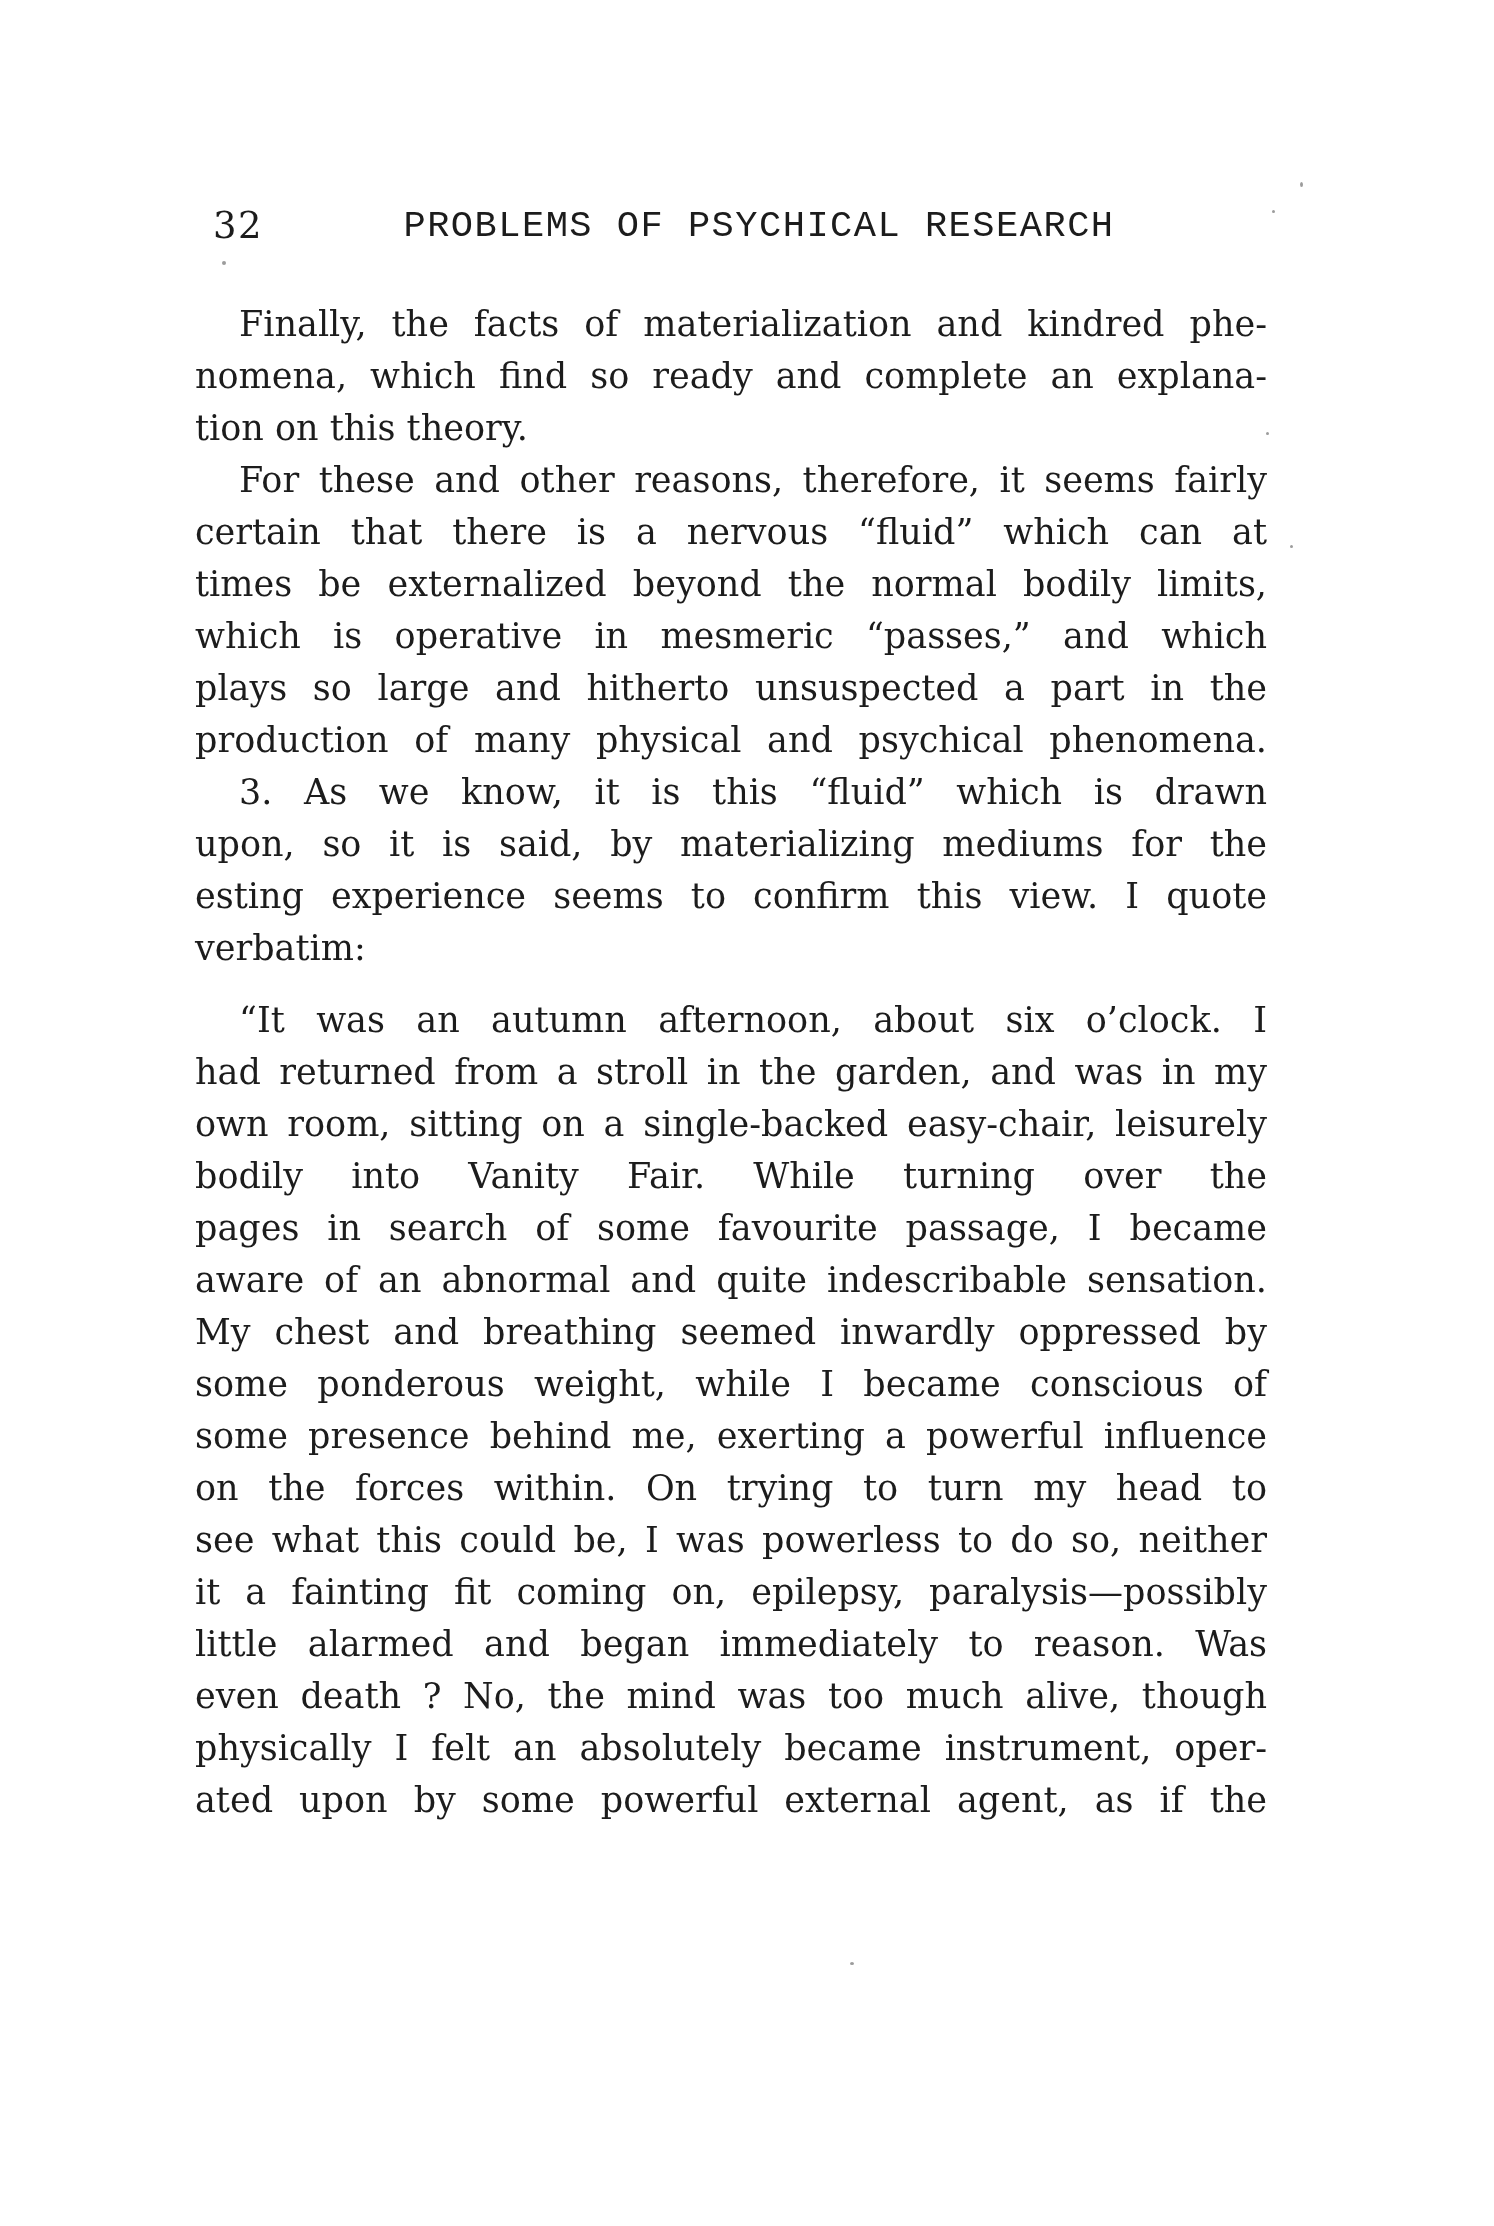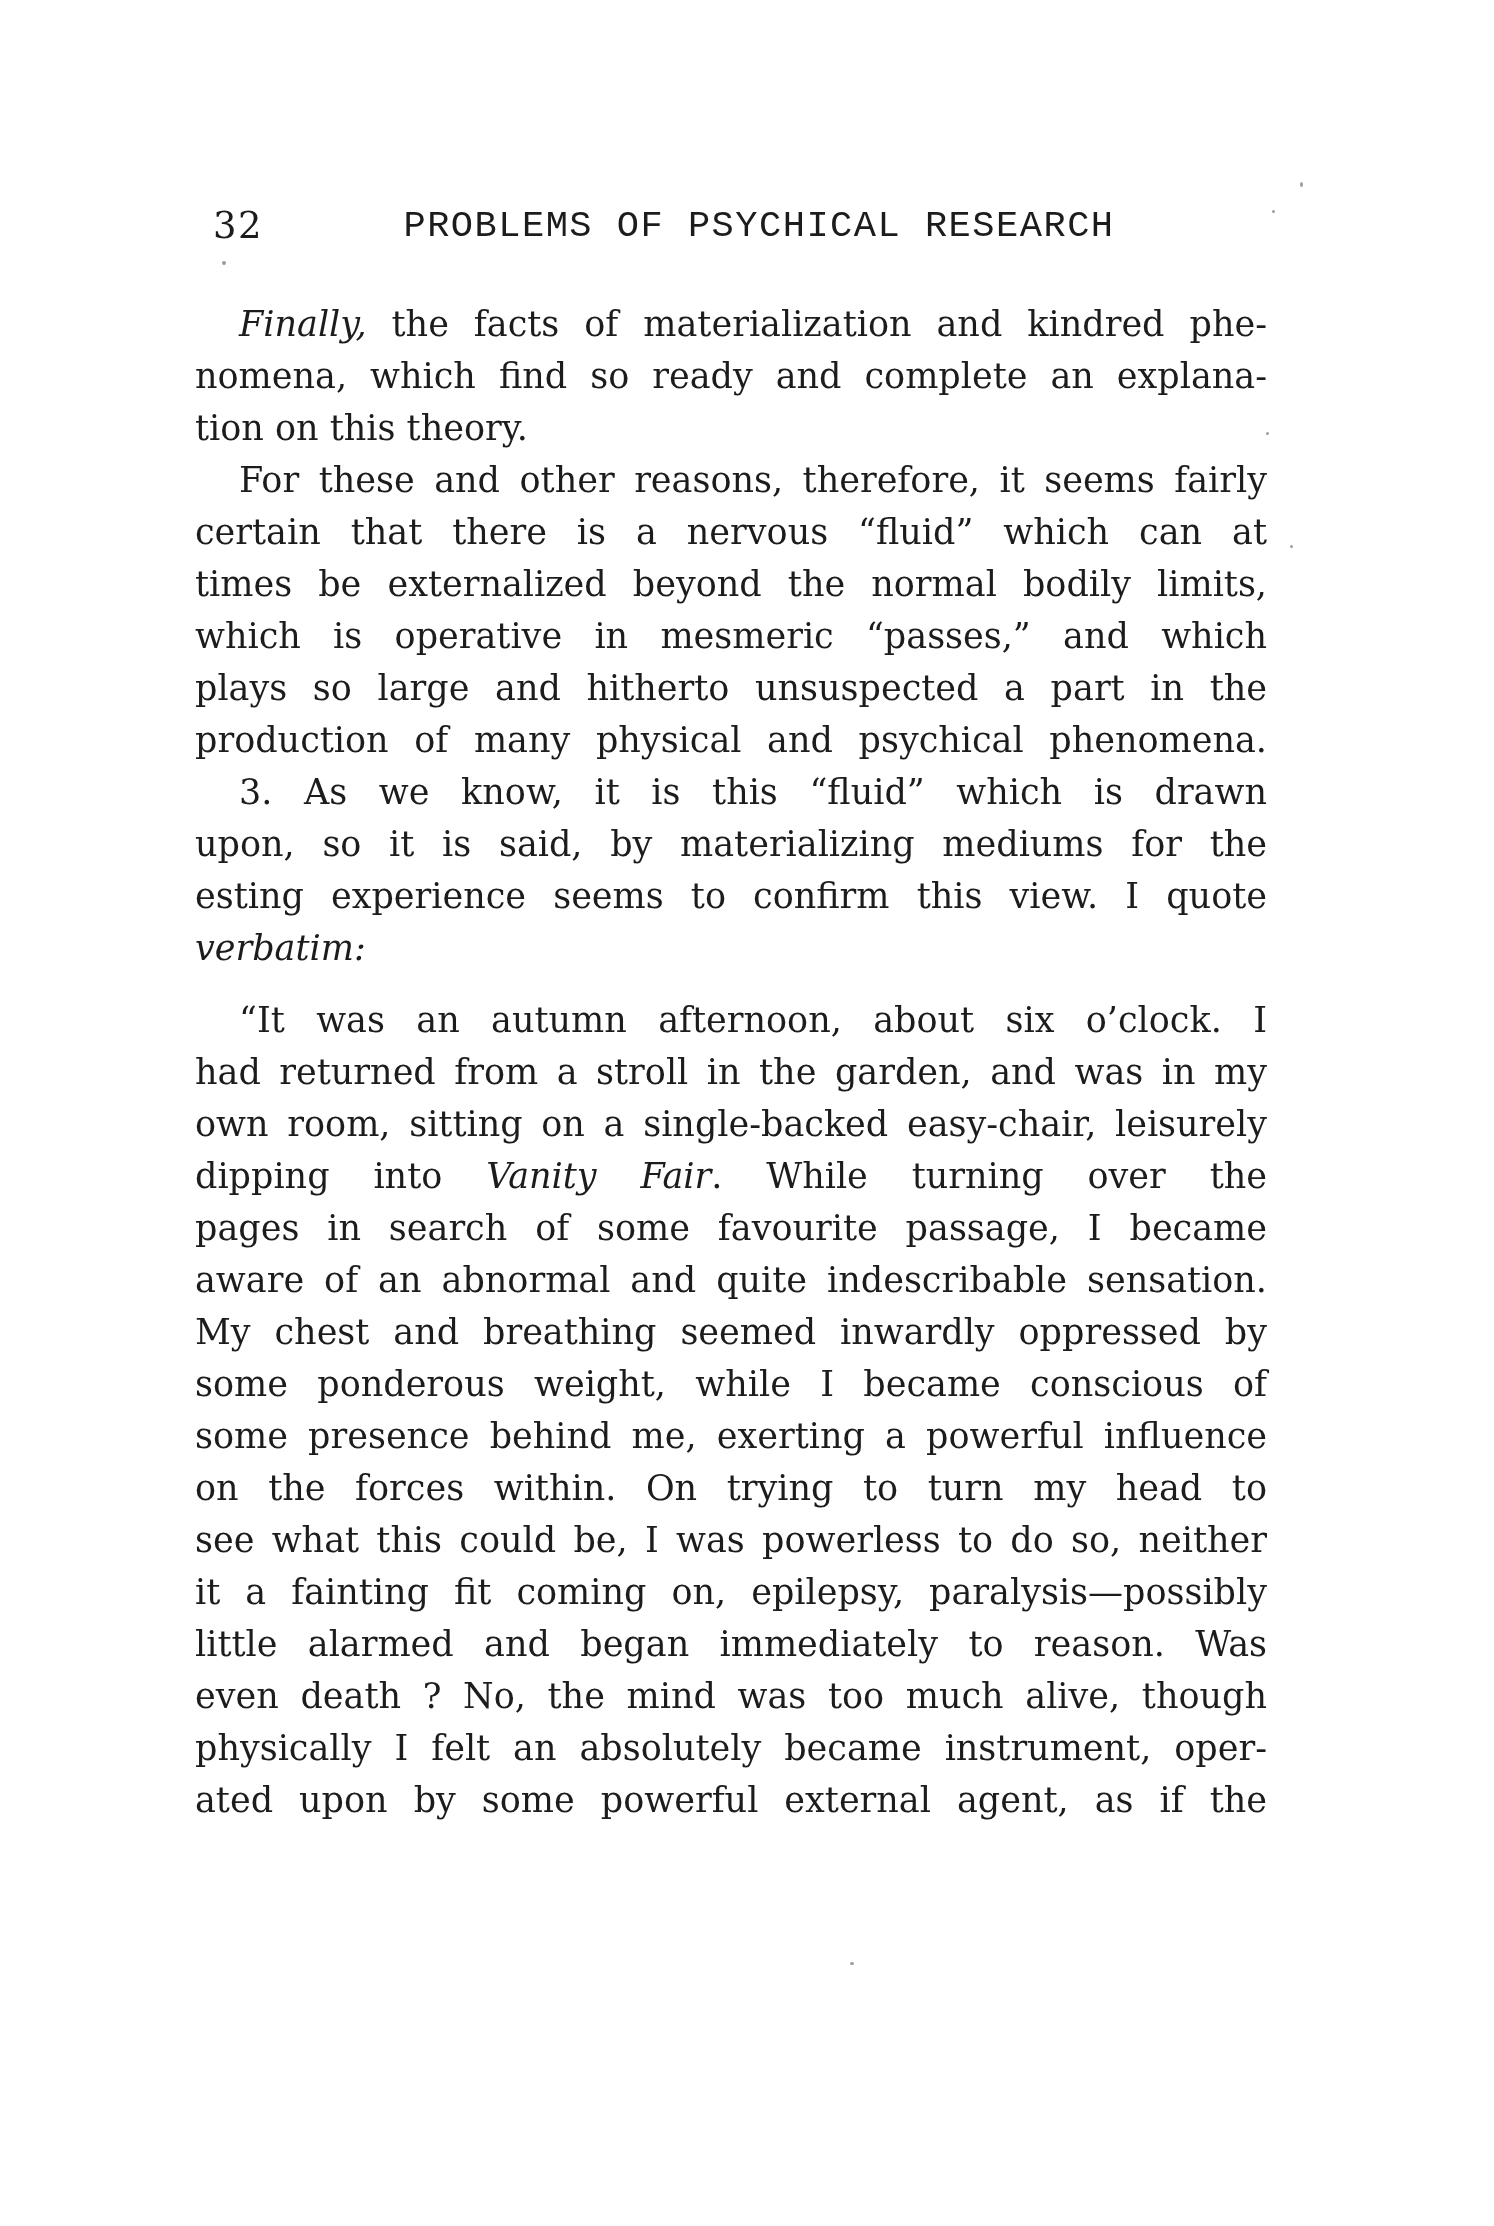--- a/index.html
+++ b/index.html
@@ -62,21 +62,20 @@
   .line.jl {
     text-align-last: justify;
   }
   .line.indent {
     text-indent: 44px;
   }
   .para.quote-gap {
     margin-top: 20px;
   }
   .it {
-    font-style: italic;
   }
   .speck {
     position: absolute;
     background: #4a4a4a;
     border-radius: 50%;
     opacity: 0.55;
   }
 </style>
 </head>
 <body>
@@ -104,21 +103,21 @@
         <div class="para">
           <div class="line jl indent"><span class="">3. As we know, it is this “fluid” which is drawn</span></div>
           <div class="line jl"><span class="">upon, so it is said, by materializing mediums for the</span></div>
           <div class="line jl"><span class="">esting experience seems to confirm this view.  I quote</span></div>
           <div class="line"><span class="it">verbatim:</span></div>
         </div>
         <div class="para quote-gap">
           <div class="line jl indent"><span class="">“It was an autumn afternoon, about six o’clock.  I</span></div>
           <div class="line jl"><span class="">had returned from a stroll in the garden, and was in my</span></div>
           <div class="line jl"><span class="">own room, sitting on a single-backed easy-chair, leisurely</span></div>
-          <div class="line jl"><span class="">dipping into </span><span class="it">Vanity Fair</span><span class="">.  While turning over the</span></div>
+          <div class="line jl"><span class="">bodily into </span><span class="it">Vanity Fair</span><span class="">.  While turning over the</span></div>
           <div class="line jl"><span class="">pages in search of some favourite passage, I became</span></div>
           <div class="line jl"><span class="">aware of an abnormal and quite indescribable sensation.</span></div>
           <div class="line jl"><span class="">My chest and breathing seemed inwardly oppressed by</span></div>
           <div class="line jl"><span class="">some ponderous weight, while I became conscious of</span></div>
           <div class="line jl"><span class="">some presence behind me, exerting a powerful influence</span></div>
           <div class="line jl"><span class="">on the forces within.  On trying to turn my head to</span></div>
           <div class="line jl"><span class="">see what this could be, I was powerless to do so, neither</span></div>
           <div class="line jl"><span class="">it a fainting fit coming on, epilepsy, paralysis—possibly</span></div>
           <div class="line jl"><span class="">little alarmed and began immediately to reason.  Was</span></div>
           <div class="line jl"><span class="">even death ?  No, the mind was too much alive, though</span></div>

